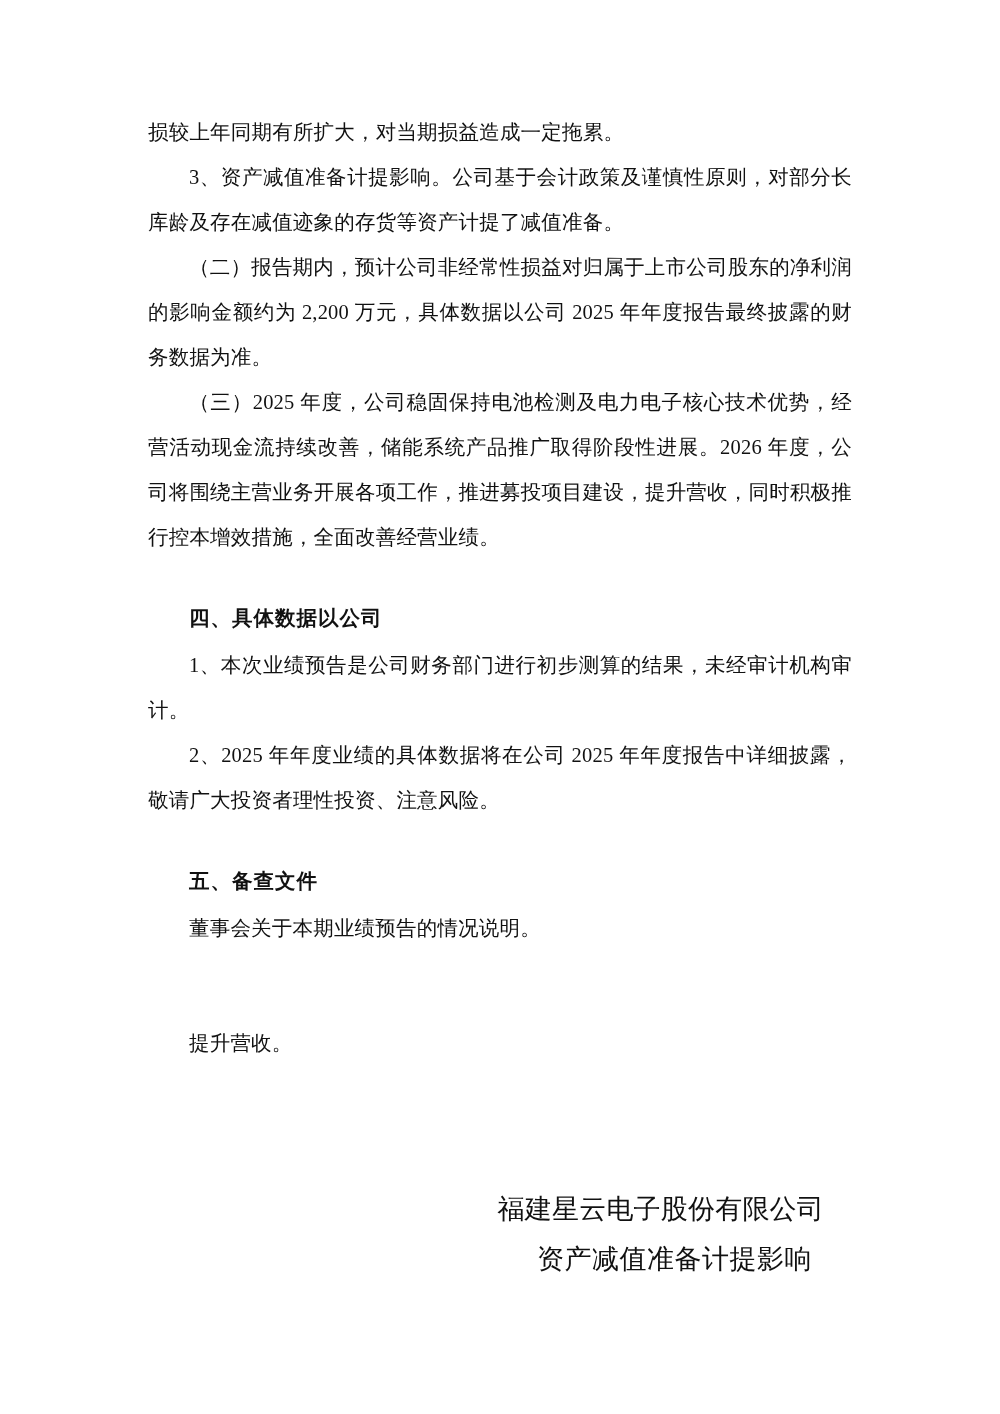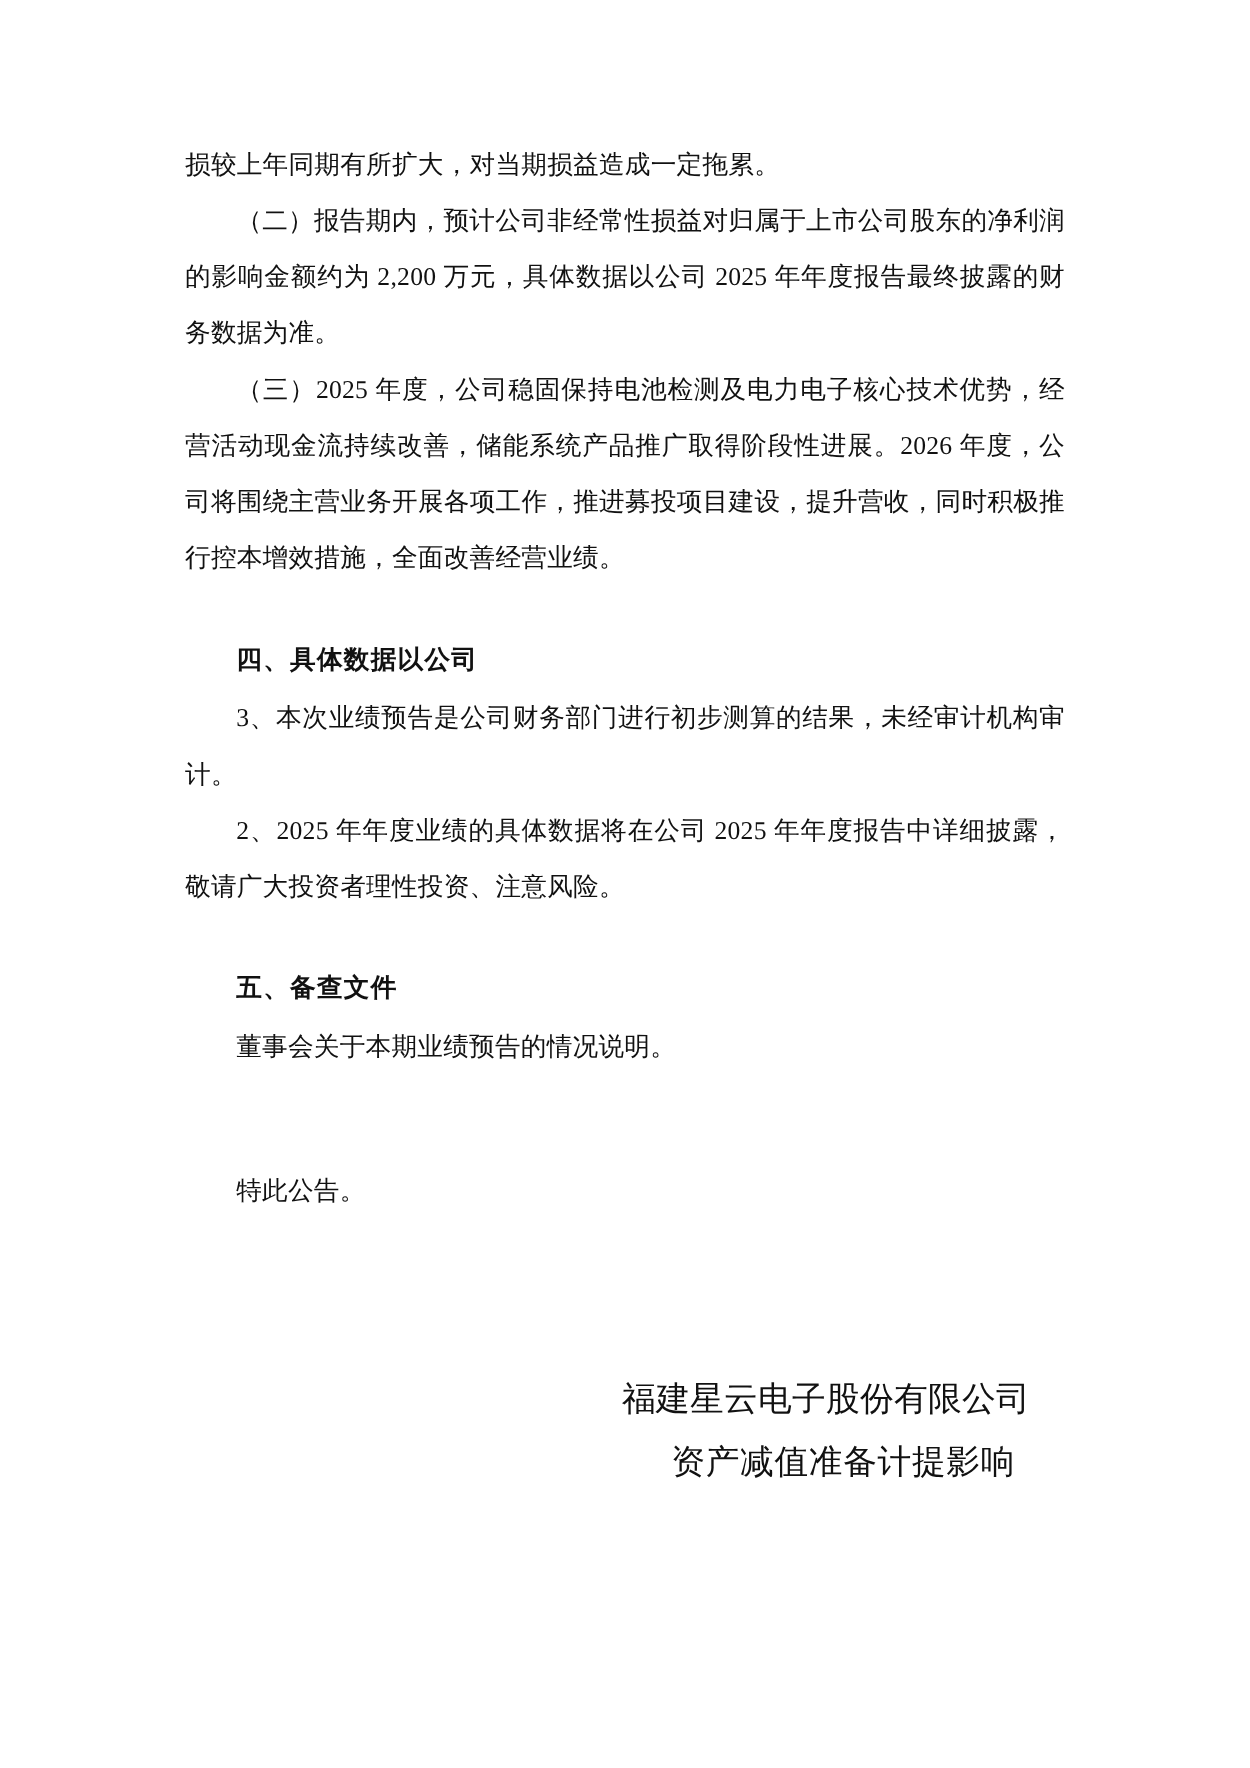--- a/index.html
+++ b/index.html
@@ -62,39 +62,40 @@
   }
 </style>
 </head>
 <body>
 
 <div class="page">
   <div class="doc-body">
 
     <p class="flow">损较上年同期有所扩大，对当期损益造成一定拖累。</p>
 
+    <p class="indent2">3、资产减值准备计提影响。公司基于会计政策及谨慎性原则，对部分长库龄及存在减值迹象的存货等资产计提了减值准备。</p>
 
     <p class="indent2">（二）报告期内，预计公司非经常性损益对归属于上市公司股东的净利润的影响金额约为 2,200 万元，具体数据以公司 2025 年年度报告最终披露的财务数据为准。</p>
 
     <p class="indent2">（三）2025 年度，公司稳固保持电池检测及电力电子核心技术优势，经营活动现金流持续改善，储能系统产品推广取得阶段性进展。2026 年度，公司将围绕主营业务开展各项工作，推进募投项目建设，提升营收，同时积极推行控本增效措施，全面改善经营业绩。</p>
 
     <div class="gap-sm"></div>
 
     <p class="heading">四、具体数据以公司</p>
-    <p class="indent2">3、本次业绩预告是公司财务部门进行初步测算的结果，未经审计机构审计。</p>
+    <p class="indent2">1、本次业绩预告是公司财务部门进行初步测算的结果，未经审计机构审计。</p>
     <p class="indent2">2、2025 年年度业绩的具体数据将在公司 2025 年年度报告中详细披露，敬请广大投资者理性投资、注意风险。</p>
 
     <div class="gap-sm"></div>
 
     <p class="heading">五、备查文件</p>
     <p class="indent2">董事会关于本期业绩预告的情况说明。</p>
 
     <div class="gap-lg"></div>
 
-    <p class="indent2">特此公告。</p>
+    <p class="indent2">提升营收。</p>
 
     <div class="signature">
       <span class="sig-line">福建星云电子股份有限公司</span>
       <span class="sig-line sig-date">资产减值准备计提影响</span>
     </div>
 
   </div>
 </div>
 
 </body></html>

